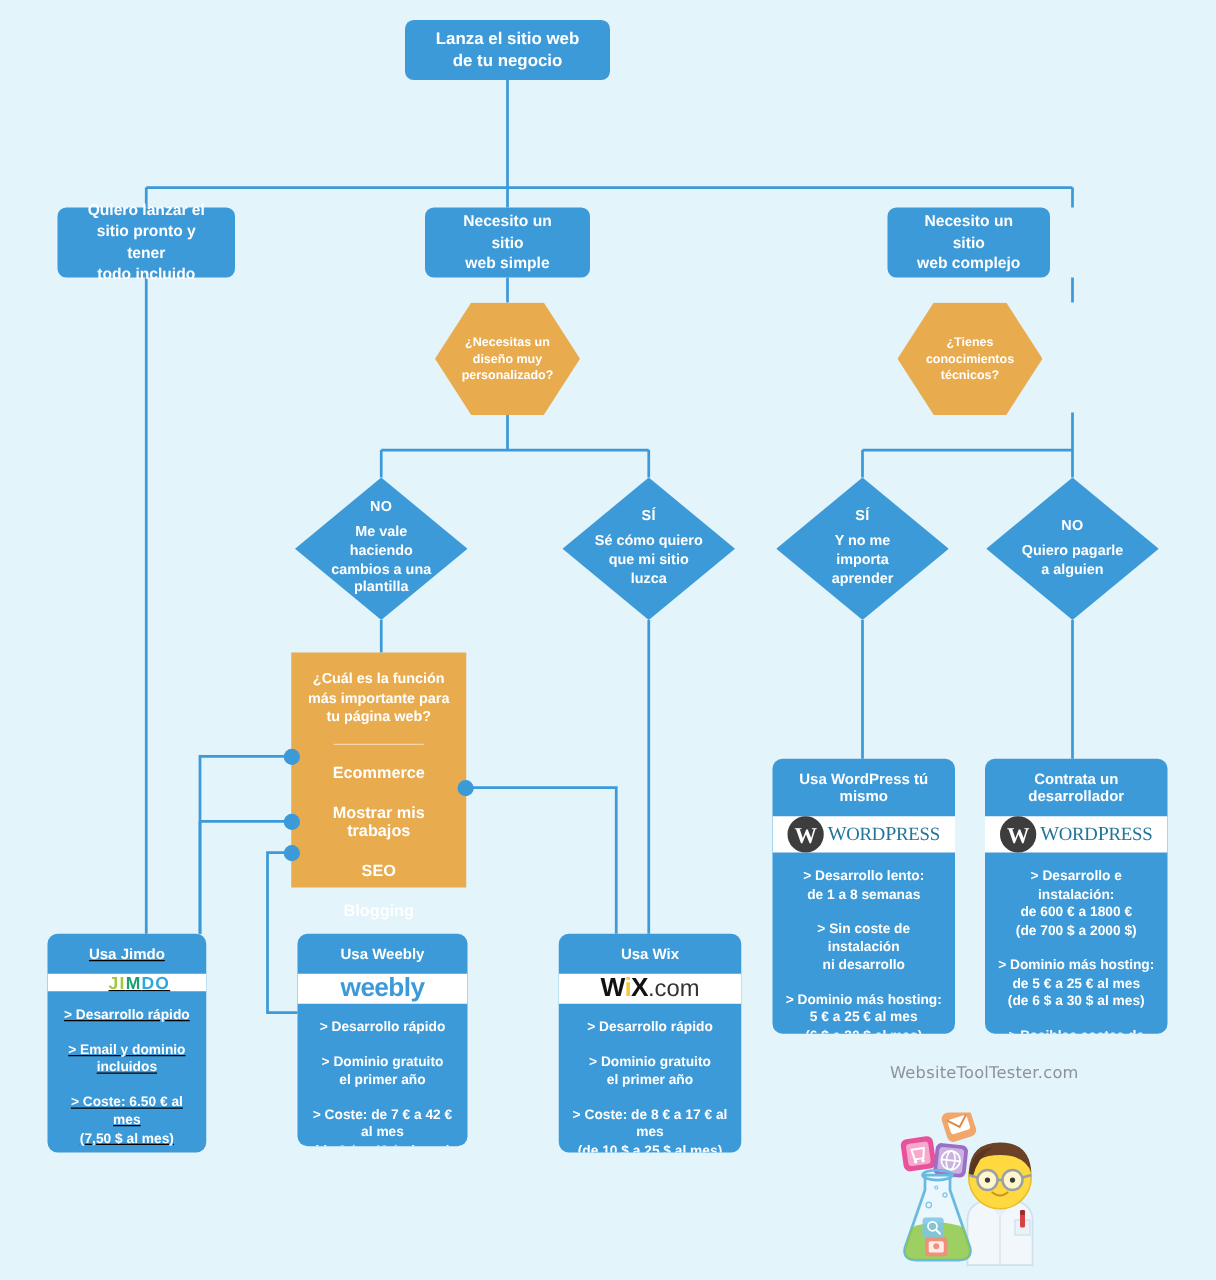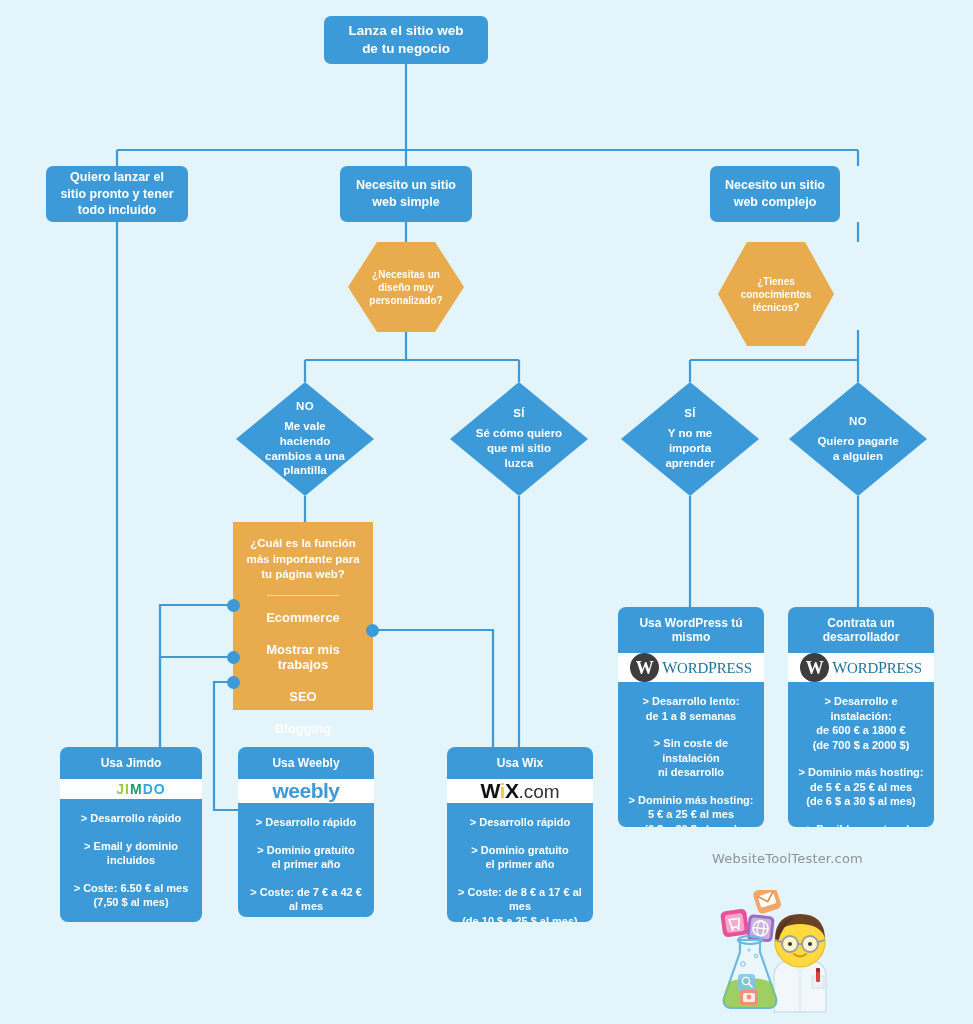--- a/index.html
+++ b/index.html
@@ -18,21 +18,21 @@
   
   .box{
     background:#3d9ad9;
     color:#ffffff;
     border-radius:7px;
     font-weight:bold;
     font-size:12.5px;
     line-height:1.35;
     display:flex;align-items:center;justify-content:center;
     text-align:center;
-    padding:6px 8px;
+    padding:6px 16px;
   }
   .box.root{font-size:13.5px;}
 
   
   .hex{
     background:#e8ab4e;
     color:#ffffff;
     font-size:10px;
     line-height:1.3;
     font-weight:600;
@@ -191,21 +191,21 @@
   </div>
 
   <div class="node box" style="left:710px;top:166px;width:130px;height:56px;">
     <span>Necesito un sitio<br>web complejo</span>
   </div>
 
   <div class="node hex" style="left:348px;top:242px;width:116px;height:90px;">
     <span>¿Necesitas un<br>diseño muy<br>personalizado?</span>
   </div>
 
-  <div class="node hex" style="left:718px;top:242px;width:116px;height:104px;">
+  <div class="node hex" style="left:718px;top:242px;width:116px;height:90px;">
     <span>¿Tienes<br>conocimientos<br>técnicos?</span>
   </div>
 
   <div class="diamond-wrap" style="left:236px;top:382px;width:138px;height:114px;">
     <div class="diamond-shape"></div>
     <div class="diamond-text">
       <div class="diamond-yn">NO</div>
       <div class="diamond-body">Me vale<br>haciendo<br>cambios a una<br>plantilla</div>
     </div>
   </div>
@@ -241,21 +241,21 @@
     <div class="feature-opt">Mostrar mis trabajos</div>
     <div class="feature-opt">SEO</div>
     <div class="feature-opt">Blogging</div>
   </div>
 
   <div class="node" style="left:227px;top:599px;width:13px;height:13px;border-radius:50%;background:#3d9ad9;"></div>
   <div class="node" style="left:366px;top:624px;width:13px;height:13px;border-radius:50%;background:#3d9ad9;"></div>
   <div class="node" style="left:227px;top:651px;width:13px;height:13px;border-radius:50%;background:#3d9ad9;"></div>
   <div class="node" style="left:227px;top:676px;width:13px;height:13px;border-radius:50%;background:#3d9ad9;"></div>
 
-  <div class="card" style="left:60px;top:747px;width:142px;height:175px;">
+  <div class="card" style="left:38px;top:747px;width:127px;height:175px;text-decoration:underline;">
     <div class="card-title">Usa Jimdo</div>
     <div class="card-logo">
       <span class="logo-jimdo">
         <span style="color:#9fc93c">JI</span><span style="color:#1a9e6e">M</span><span style="color:#2fa8df">DO</span>
       </span>
     </div>
     <div class="card-body">
       <p>&gt; Desarrollo rápido</p>
       <p>&gt; Email y dominio<br>incluidos</p>
       <p>&gt; Coste: 6.50 € al mes<br>(7,50 $ al mes)</p>

